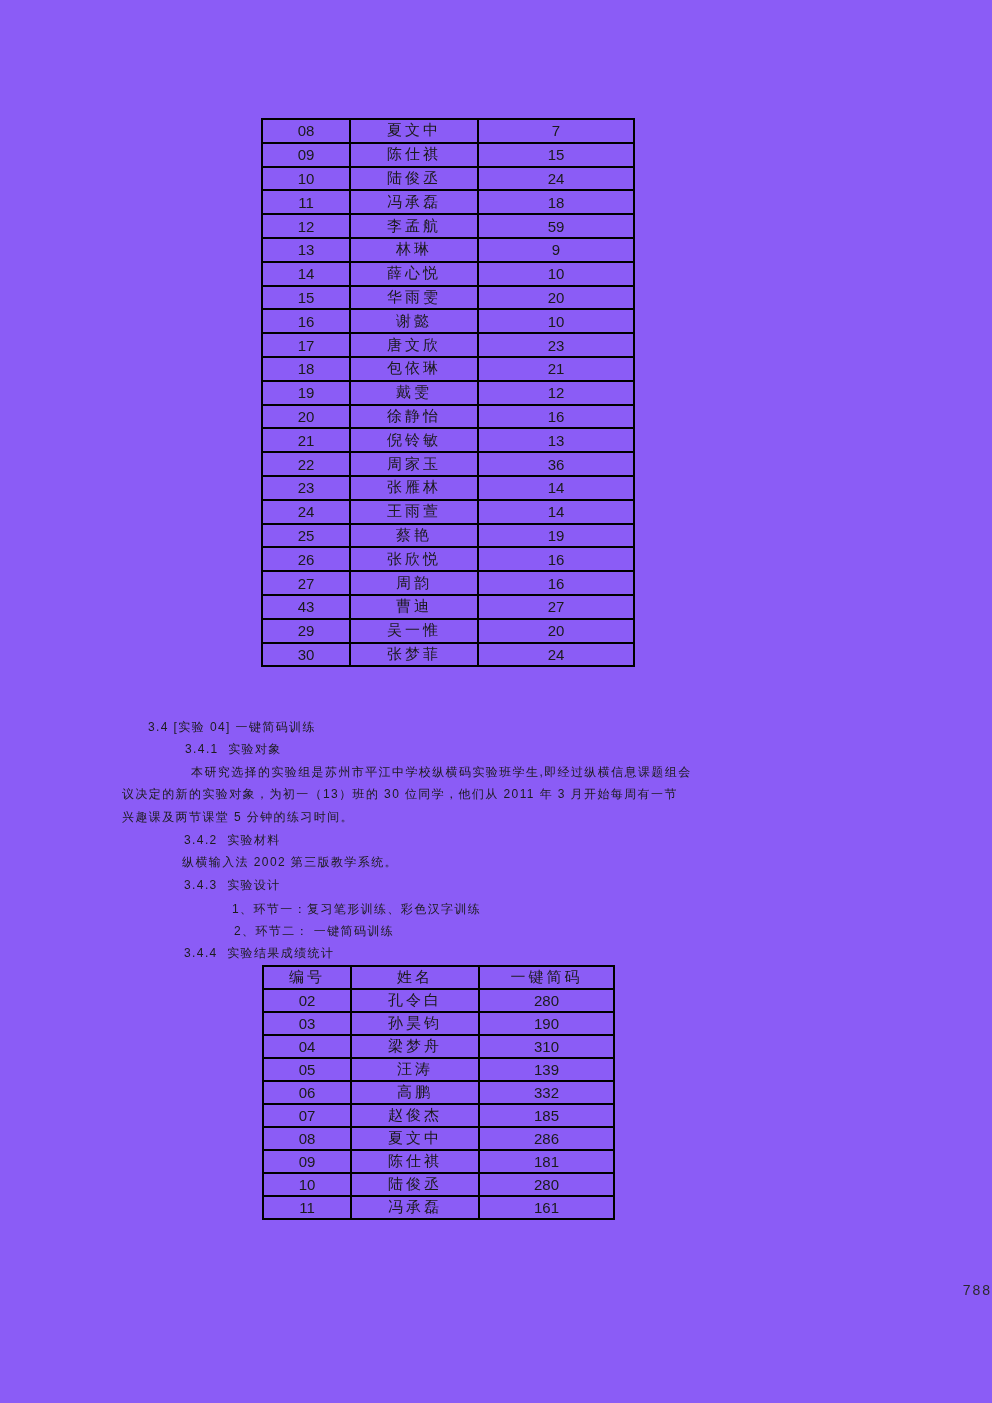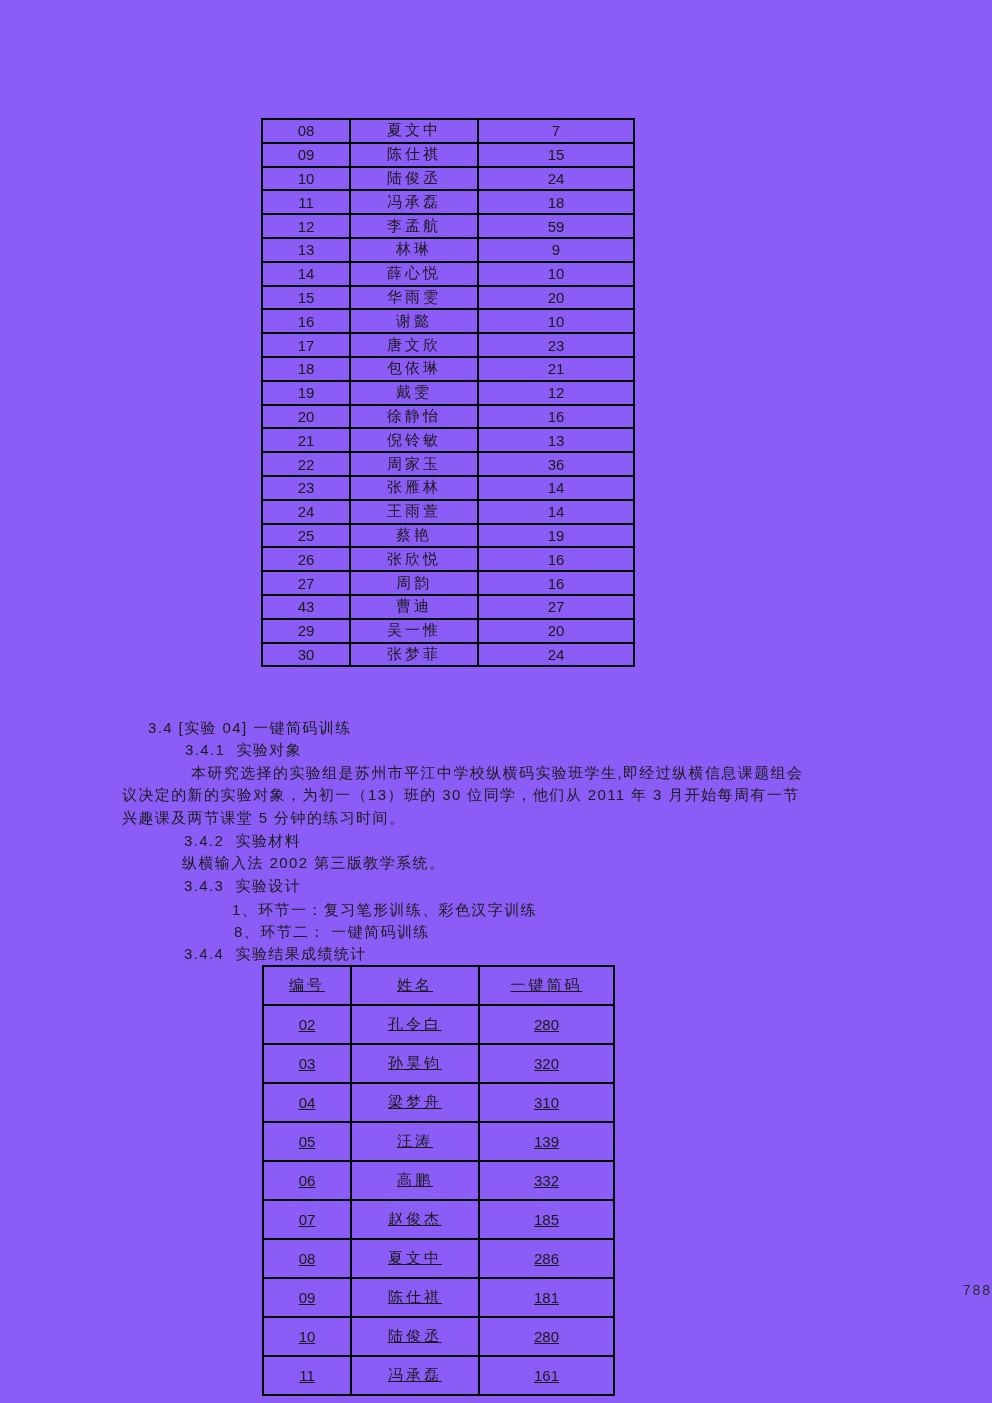--- a/index.html
+++ b/index.html
@@ -28,28 +28,28 @@
     overflow:hidden;
     white-space:nowrap;
   }
   .tbl .name-cell { letter-spacing:3px; }
   .tbl1 { left:261px; top:118px; width:372px; }
   .tbl1 td { height:23.8px; }
   .tbl1 col.c1 { width:88px; }
   .tbl1 col.c2 { width:128px; }
   .tbl1 col.c3 { width:156px; }
   .tbl2 { left:262px; top:965px; width:351px; }
-  .tbl2 td, .tbl2 th { height:39px;text-decoration:underline; }
+  .tbl2 td, .tbl2 th { height:23px; }
   .tbl2 col.c1 { width:88px; }
   .tbl2 col.c2 { width:128px; }
   .tbl2 col.c3 { width:135px; }
   .tbl2 th { letter-spacing:3px; }
   .textline {
     position:absolute;
-    font-size:15px;
+    font-size:12px;
     line-height:21px;
     letter-spacing:1.4px;
     white-space:pre;
     color:#1c1c1c;
   }
   .l-h34   { left:148px; top:717px; }
   .l-s341  { left:185px; top:739px; }
   .l-p1    { left:191px; top:762px; }
   .l-p2    { left:122px; top:784px; }
   .l-p3    { left:122px; top:807px; }
@@ -225,21 +225,21 @@
 
   <div class="textline l-h34">3.4 [实验 04] 一键简码训练</div>
   <div class="textline l-s341">3.4.1  实验对象</div>
   <div class="textline l-p1">本研究选择的实验组是苏州市平江中学校纵横码实验班学生,即经过纵横信息课题组会</div>
   <div class="textline l-p2">议决定的新的实验对象，为初一（13）班的 30 位同学，他们从 2011 年 3 月开始每周有一节</div>
   <div class="textline l-p3">兴趣课及两节课堂 5 分钟的练习时间。</div>
   <div class="textline l-s342">3.4.2  实验材料</div>
   <div class="textline l-mat">纵横输入法 2002 第三版教学系统。</div>
   <div class="textline l-s343">3.4.3  实验设计</div>
   <div class="textline l-it1">1、环节一：复习笔形训练、彩色汉字训练</div>
-  <div class="textline l-it2">8、环节二： 一键简码训练</div>
+  <div class="textline l-it2">2、环节二： 一键简码训练</div>
   <div class="textline l-s344">3.4.4  实验结果成绩统计</div>
 
   <table class="tbl tbl2">
     <colgroup>
         <col class="c1">
         <col class="c2">
         <col class="c3">
       </colgroup>
     <thead>
       <tr>
@@ -253,21 +253,21 @@
 
         <tr>
           <td>02</td>
           <td class="name-cell">孔令白</td>
           <td>280</td>
         </tr>
 
         <tr>
           <td>03</td>
           <td class="name-cell">孙昊钧</td>
-          <td>320</td>
+          <td>190</td>
         </tr>
 
         <tr>
           <td>04</td>
           <td class="name-cell">梁梦舟</td>
           <td>310</td>
         </tr>
 
         <tr>
           <td>05</td>

